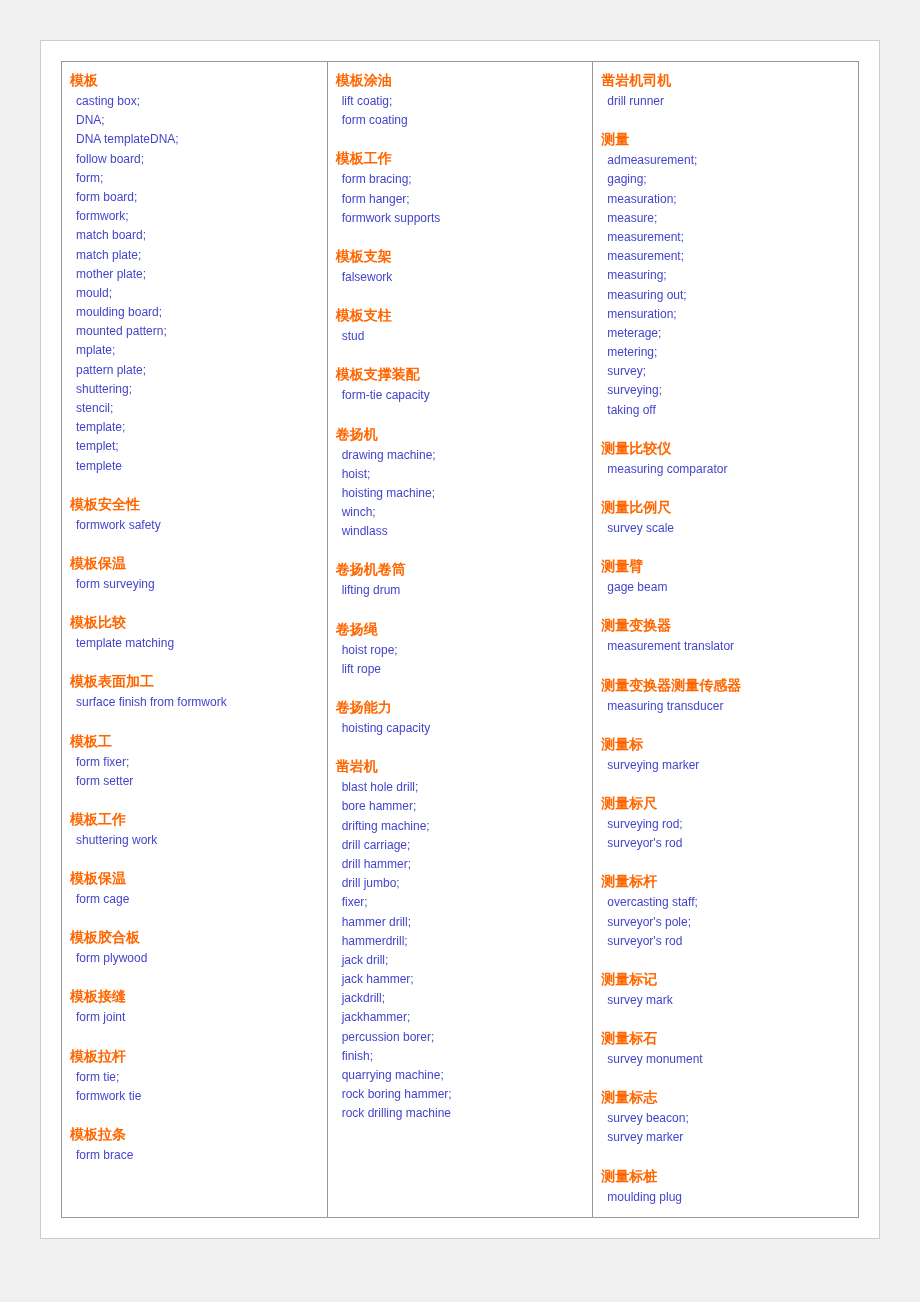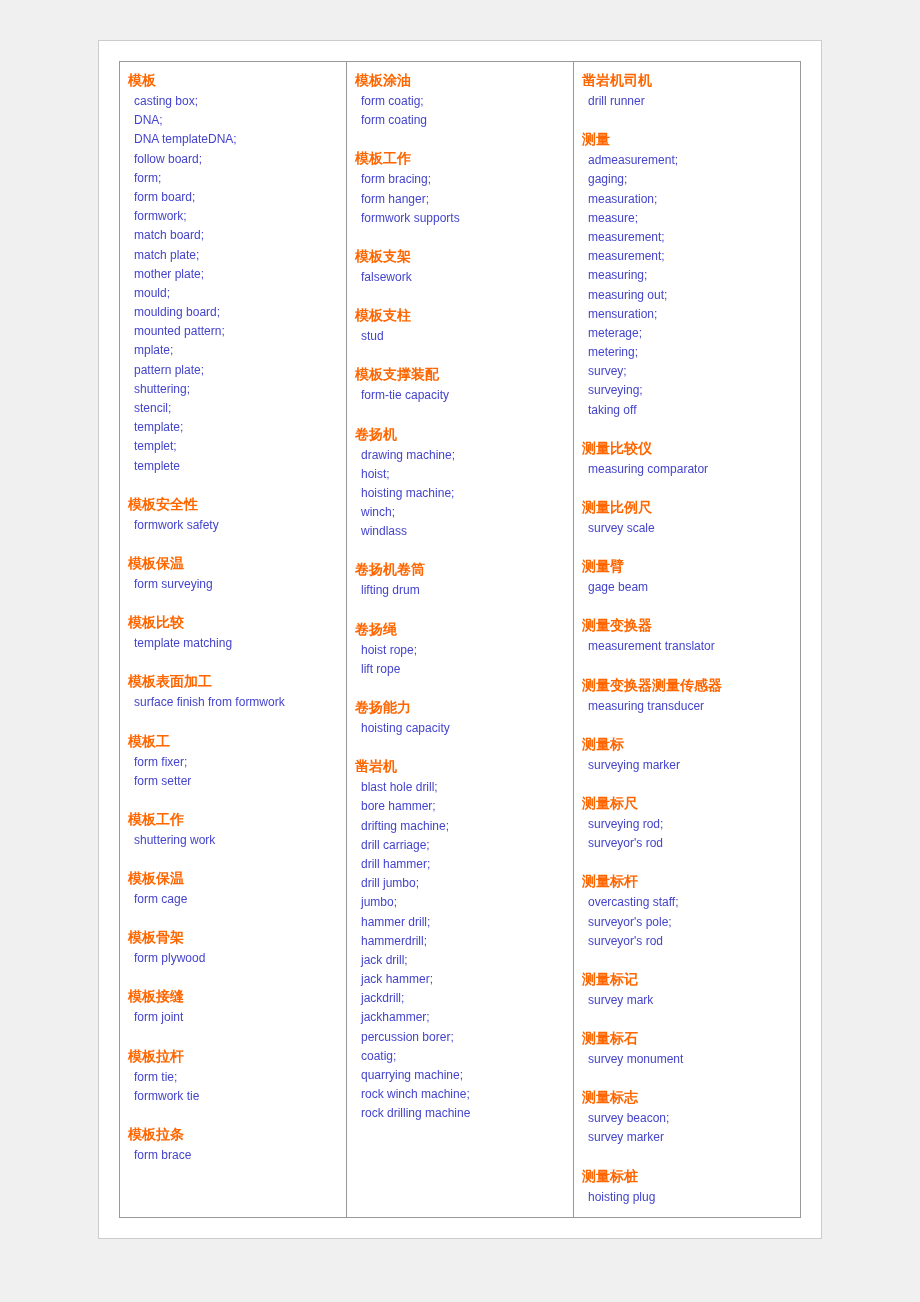--- a/index.html
+++ b/index.html
@@ -8,21 +8,21 @@
       font-family: Arial, sans-serif;
       display: flex;
       justify-content: center;
       align-items: flex-start;
       padding: 40px 20px;
       min-height: 1302px;
     }
     .page-container {
       background: white;
       border: 1px solid #ccc;
-      width: 724px;
+      width: 840px;
       padding: 20px;
     }
     .grid {
       display: grid;
       grid-template-columns: 1fr 1fr 1fr;
       border-top: 1px solid #999;
       border-left: 1px solid #999;
     }
     .column {
       border-right: 1px solid #999;
@@ -81,33 +81,33 @@
         <div class="term">template matching</div>
         <div class="section-header">模板表面加工</div>
         <div class="term">surface finish from formwork</div>
         <div class="section-header">模板工</div>
         <div class="term">form fixer;</div>
         <div class="term">form setter</div>
         <div class="section-header">模板工作</div>
         <div class="term">shuttering work</div>
         <div class="section-header">模板保温</div>
         <div class="term">form cage</div>
-        <div class="section-header">模板骨架</div>
+        <div class="section-header">模板胶合板</div>
         <div class="term">form plywood</div>
         <div class="section-header">模板接缝</div>
         <div class="term">form joint</div>
         <div class="section-header">模板拉杆</div>
         <div class="term">form tie;</div>
         <div class="term">formwork tie</div>
         <div class="section-header">模板拉条</div>
         <div class="term">form brace</div>
       </div>
       <div class="column">
         <div class="section-header">模板涂油</div>
-        <div class="term">form coatig;</div>
+        <div class="term">lift coatig;</div>
         <div class="term">form coating</div>
         <div class="section-header">模板工作</div>
         <div class="term">form bracing;</div>
         <div class="term">form hanger;</div>
         <div class="term">formwork supports</div>
         <div class="section-header">模板支架</div>
         <div class="term">falsework</div>
         <div class="section-header">模板支柱</div>
         <div class="term">stud</div>
         <div class="section-header">模板支撑装配</div>
@@ -125,31 +125,31 @@
         <div class="term">lift rope</div>
         <div class="section-header">卷扬能力</div>
         <div class="term">hoisting capacity</div>
         <div class="section-header">凿岩机</div>
         <div class="term">blast hole drill;</div>
         <div class="term">bore hammer;</div>
         <div class="term">drifting machine;</div>
         <div class="term">drill carriage;</div>
         <div class="term">drill hammer;</div>
         <div class="term">drill jumbo;</div>
-        <div class="term">jumbo;</div>
+        <div class="term">fixer;</div>
         <div class="term">hammer drill;</div>
         <div class="term">hammerdrill;</div>
         <div class="term">jack drill;</div>
         <div class="term">jack hammer;</div>
         <div class="term">jackdrill;</div>
         <div class="term">jackhammer;</div>
         <div class="term">percussion borer;</div>
-        <div class="term">coatig;</div>
+        <div class="term">finish;</div>
         <div class="term">quarrying machine;</div>
-        <div class="term">rock winch machine;</div>
+        <div class="term">rock boring hammer;</div>
         <div class="term">rock drilling machine</div>
       </div>
       <div class="column">
         <div class="section-header">凿岩机司机</div>
         <div class="term">drill runner</div>
         <div class="section-header">测量</div>
         <div class="term">admeasurement;</div>
         <div class="term">gaging;</div>
         <div class="term">measuration;</div>
         <div class="term">measure;</div>
@@ -183,16 +183,16 @@
         <div class="term">surveyor's pole;</div>
         <div class="term">surveyor's rod</div>
         <div class="section-header">测量标记</div>
         <div class="term">survey mark</div>
         <div class="section-header">测量标石</div>
         <div class="term">survey monument</div>
         <div class="section-header">测量标志</div>
         <div class="term">survey beacon;</div>
         <div class="term">survey marker</div>
         <div class="section-header">测量标桩</div>
-        <div class="term">hoisting plug</div>
+        <div class="term">moulding plug</div>
       </div>
     </div>
 </div>
 
 </body></html>

